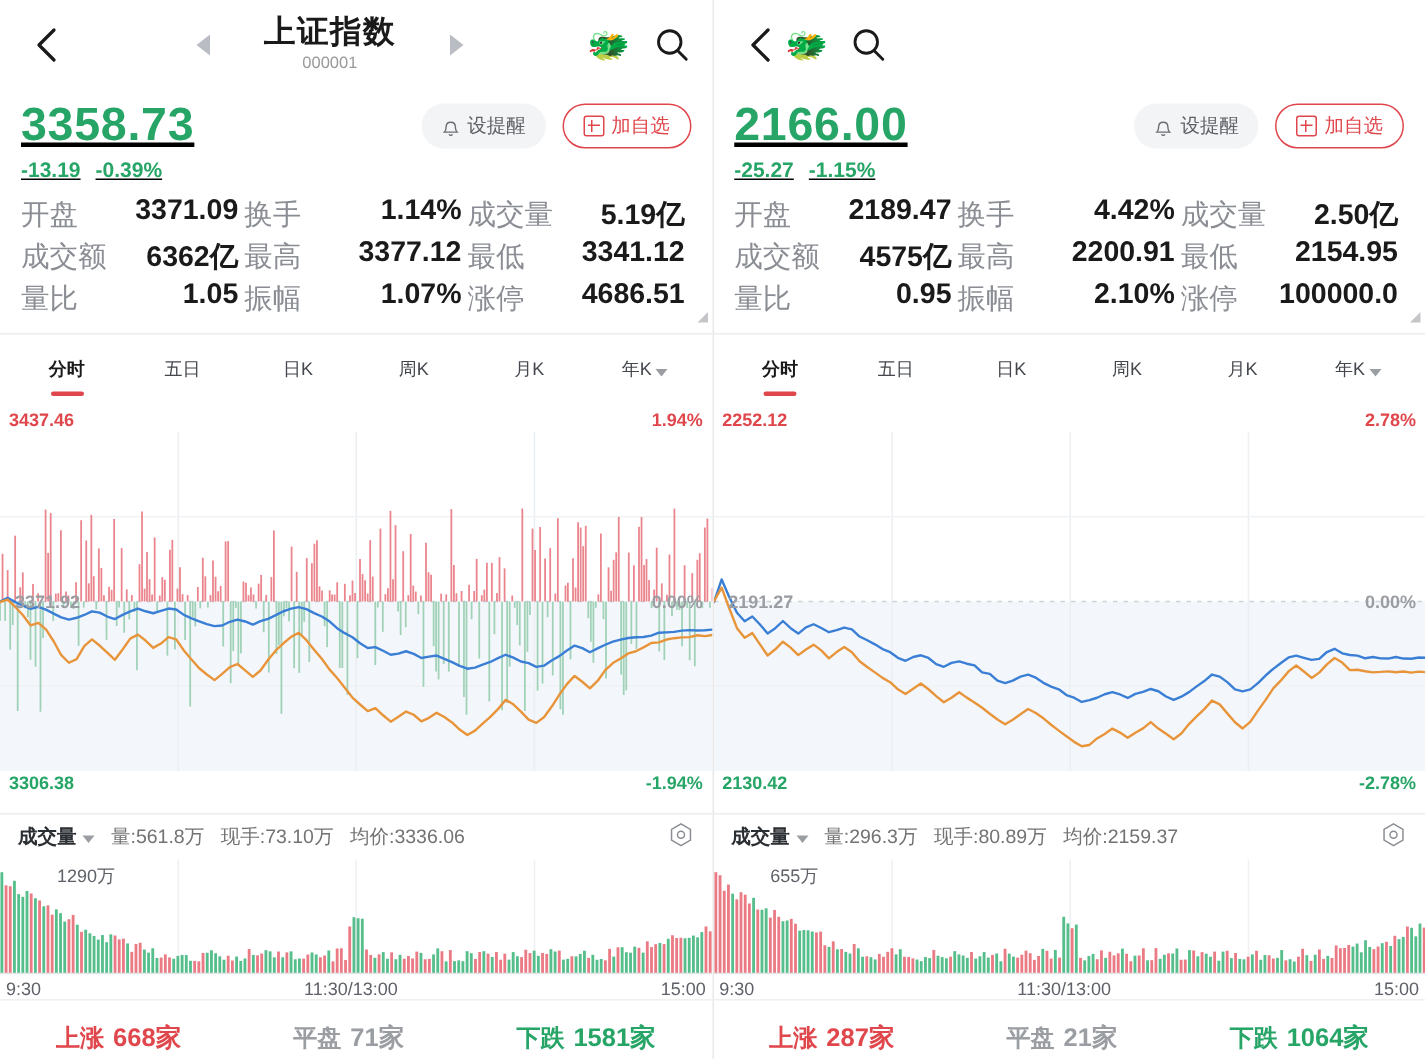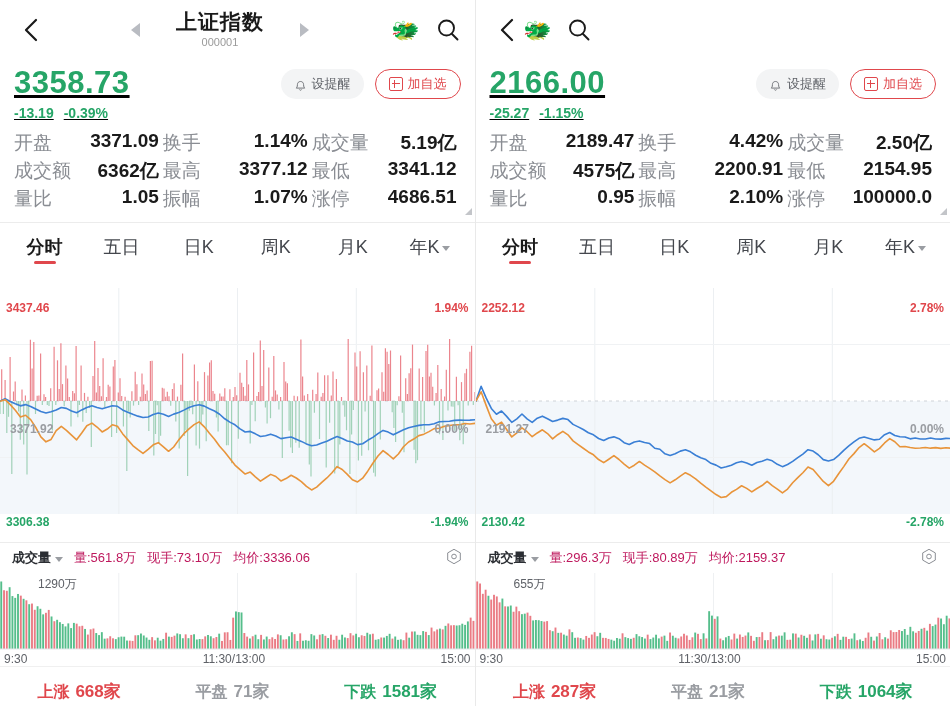--- a/index.html
+++ b/index.html
@@ -52,45 +52,45 @@
   .cell{display:flex;align-items:flex-start;font-size:19px;padding-right:4px;}
   .cell .k{color:#8a8d93;flex:0 0 auto;}
   .cell .v{flex:1 1 auto;text-align:right;font-weight:700;color:#1a1a1a;}
   .resize-corner{position:absolute;right:3px;bottom:-3px;width:0;height:0;
     border-left:7px solid transparent;border-bottom:7px solid #c3c5c9;}
 
   .divider{height:1px;background:#ececec;margin-top:10px;}
 
   
   .tabs{display:flex;align-items:center;height:47px;padding:0 6px;box-sizing:border-box;}
-  .tab{flex:1 1 0;text-align:center;font-size:18px;color:#44474d;position:relative;cursor:pointer;
+  .tab{flex:1 1 0;text-align:center;font-size:12px;color:#44474d;position:relative;cursor:pointer;
        display:flex;align-items:center;justify-content:center;gap:3px;height:100%;}
   .tab.active{color:#1a1a1a;font-weight:700;}
   .tab.active:after{content:"";position:absolute;bottom:6px;left:50%;transform:translateX(-50%);
     width:22px;height:3px;border-radius:2px;background:#e0474c;}
   .caret{width:0;height:0;border-left:4px solid transparent;border-right:4px solid transparent;
     border-top:5px solid #9a9da2;margin-top:3px;}
 
   
   .chart-area{position:relative;height:262px;}
   .chart-area svg{display:block;}
-  .lbl{position:absolute;font-size:12px;font-weight:700;pointer-events:none;margin-top:28px;}
+  .lbl{position:absolute;font-size:12px;font-weight:700;pointer-events:none;}
   .lbl.tl{left:6px;top:3px;}
   .lbl.tr{right:6px;top:3px;}
   .lbl.bl{left:6px;bottom:3px;}
   .lbl.br{right:6px;bottom:3px;}
   .lbl.ml{left:10px;}
   .lbl.mr{right:6px;}
   .up{color:#e0474c;} .down{color:#26a567;} .flat{color:#9a9da2;}
 
   
   .vol-head{display:flex;align-items:center;height:30px;padding:0 12px;box-sizing:border-box;
     font-size:13px;color:#1a1a1a;gap:6px;position:relative;}
   .vol-head .vname{font-weight:700;color:#2b2e33;display:flex;align-items:center;gap:4px;cursor:pointer;}
-  .vol-head .vstat{color:#be185d;margin-left:5px;}
+  .vol-head .vstat{color:#737373;margin-left:5px;}
   .gear{position:absolute;right:12px;top:50%;transform:translateY(-50%);cursor:pointer;}
   .vol-area{position:relative;height:78px;}
   .vol-area svg{display:block;}
   .vol-max{position:absolute;left:38px;top:3px;font-size:12px;color:#5e6167;}
   .time-axis{display:flex;justify-content:space-between;padding:1px 4px 0 4px;box-sizing:border-box;
     font-size:12px;color:#5e6167;}
 
   
   .breadth{display:flex;align-items:center;justify-content:space-around;height:48px;
     font-size:17px;font-weight:700;border-top:1px solid #f0f0f0;}

